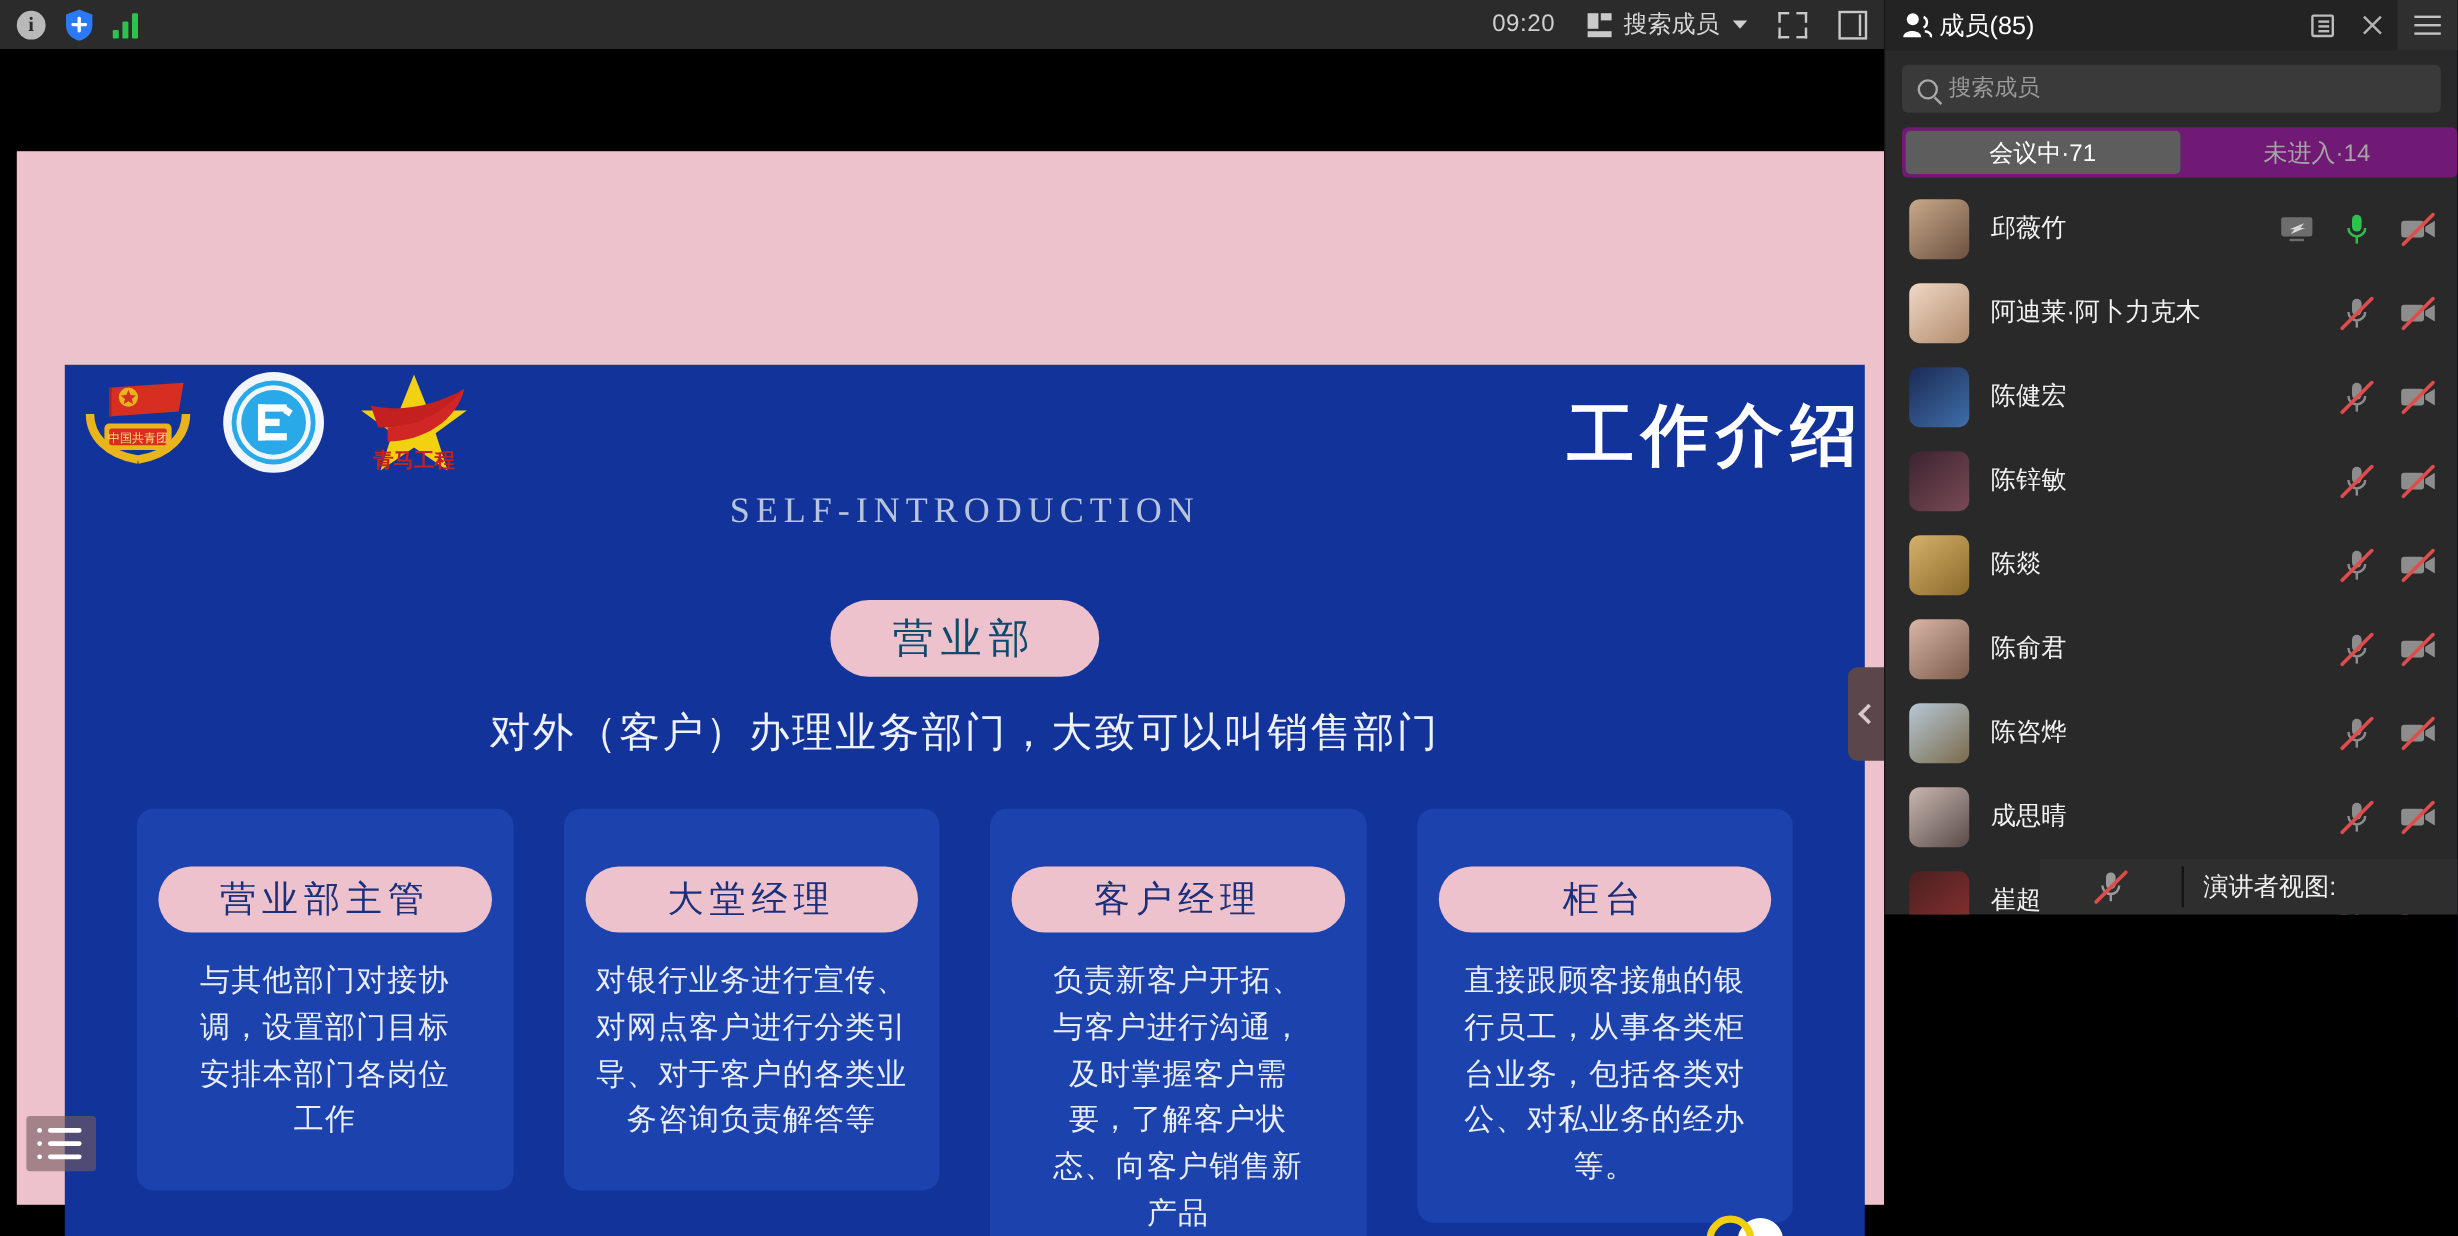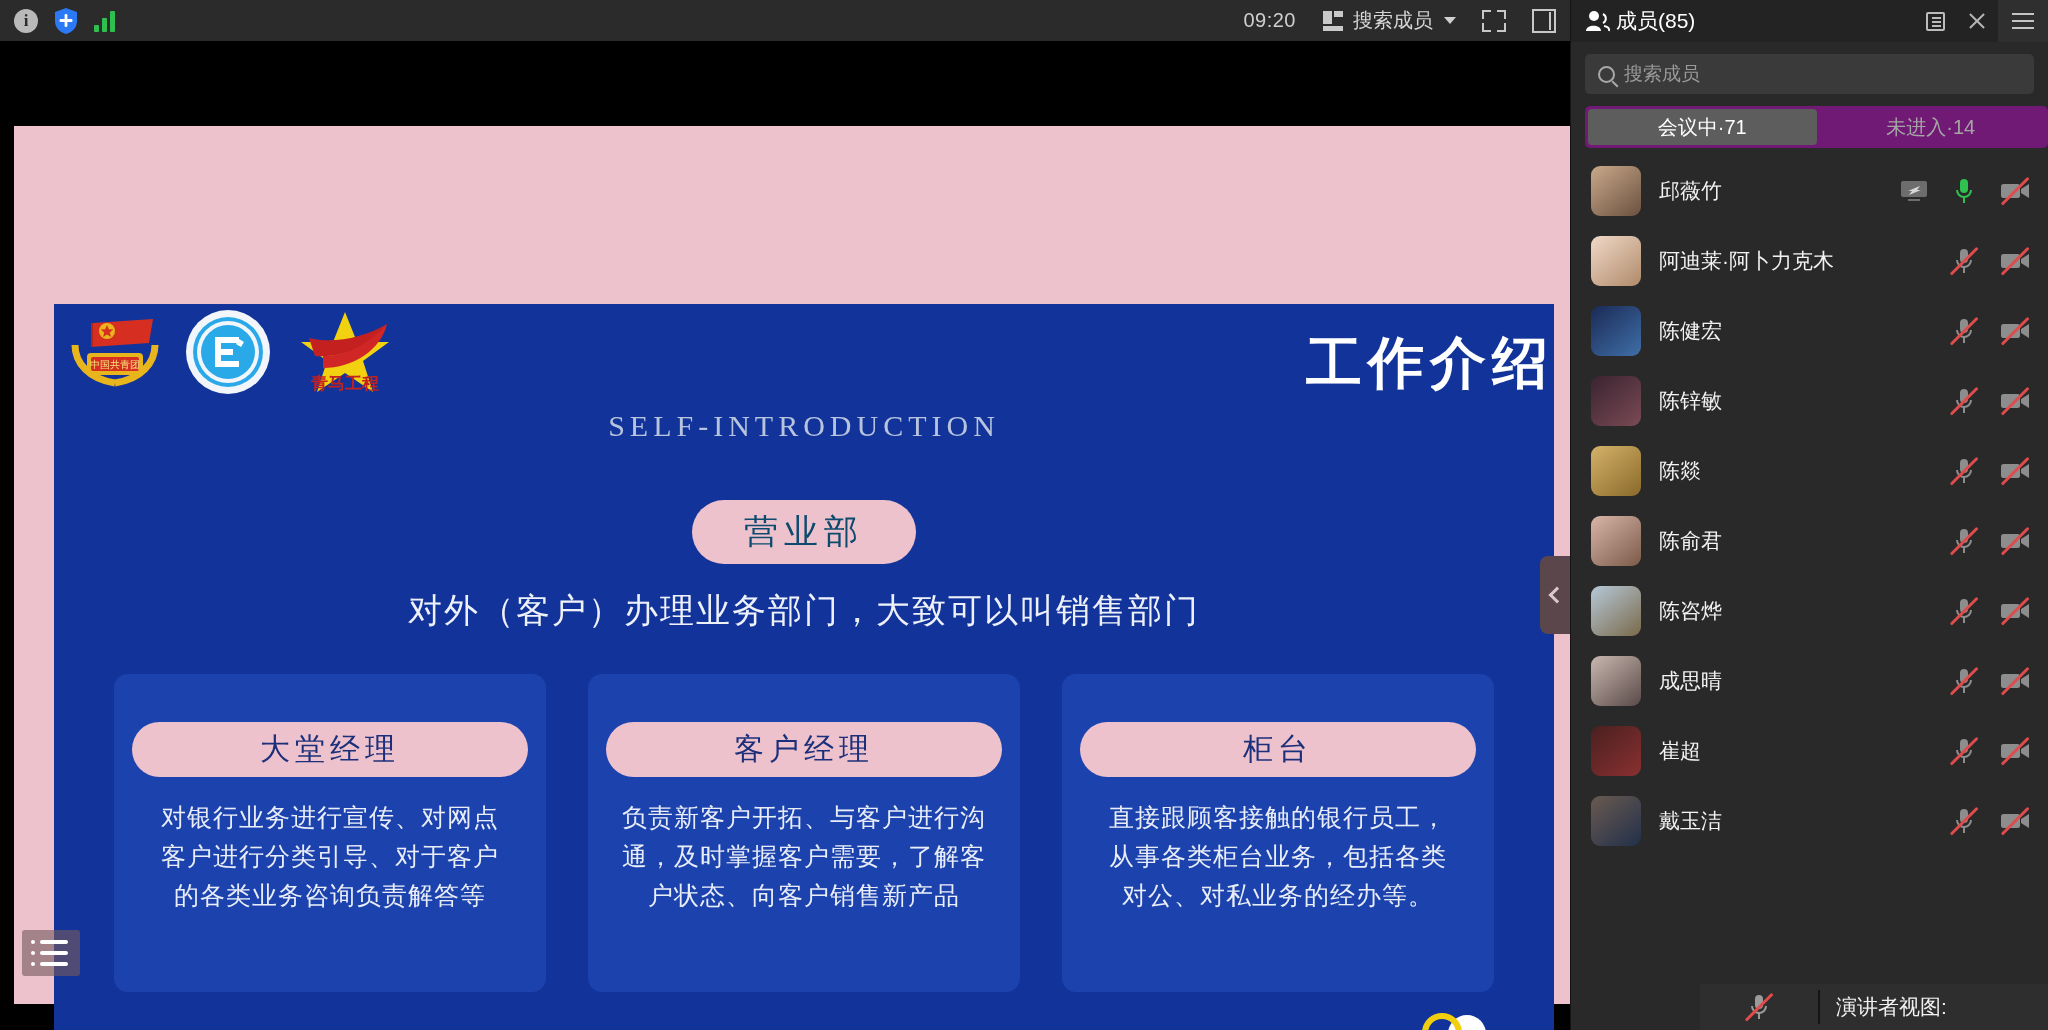--- a/index.html
+++ b/index.html
@@ -138,21 +138,21 @@
   
   #collapse-handle {
     position:absolute; right:0; top:556px; width:30px; height:78px;
     background:#5b474b; border-radius:8px 0 0 8px;
     display:flex; align-items:center; justify-content:center; cursor:pointer;
   }
   #collapse-handle .chev { width:12px; height:12px; border-left:3px solid #d9c9cc; border-bottom:3px solid #d9c9cc; transform:rotate(45deg); margin-left:4px; }
 
   
   #panel {
-    position:absolute; right:0; top:0; width:478px; height:1030px;
+    position:absolute; right:0; top:0; width:478px; height:762px;
     background:#292929; border-left:1px solid #151515;
     display:flex; flex-direction:column;
   }
   #panel-head {
     height:42px; display:flex; align-items:center; padding:0 0 0 14px;
     background:#232323;
   }
   #panel-title { display:flex; align-items:center; gap:5px; color:#fff; font-size:21px; }
   .people-ic { width:26px; height:22px; position:relative; display:inline-block; }
   #panel-head-actions { margin-left:auto; display:flex; align-items:center; height:100%; }
@@ -304,20 +304,24 @@
         </div>
 
         <div id="slide-title">工作介绍</div>
         <div id="slide-subtitle">SELF-INTRODUCTION</div>
 
         <div id="dept-pill">营业部</div>
         <div id="dept-desc">对外（客户）办理业务部门，大致可以叫销售部门</div>
 
         <div id="cards">
           <div class="card">
+            <span class="card-pill">营业部主管</span>
+            <div class="card-body">与其他部门对接协调，设置部门目标安排本部门各岗位工作</div>
+          </div>
+          <div class="card">
             <span class="card-pill">大堂经理</span>
             <div class="card-body">对银行业务进行宣传、对网点客户进行分类引导、对于客户的各类业务咨询负责解答等</div>
           </div>
           <div class="card">
             <span class="card-pill">客户经理</span>
             <div class="card-body">负责新客户开拓、与客户进行沟通，及时掌握客户需要，了解客户状态、向客户销售新产品</div>
           </div>
           <div class="card">
             <span class="card-pill">柜台</span>
             <div class="card-body">直接跟顾客接触的银行员工，从事各类柜台业务，包括各类对公、对私业务的经办等。</div>

